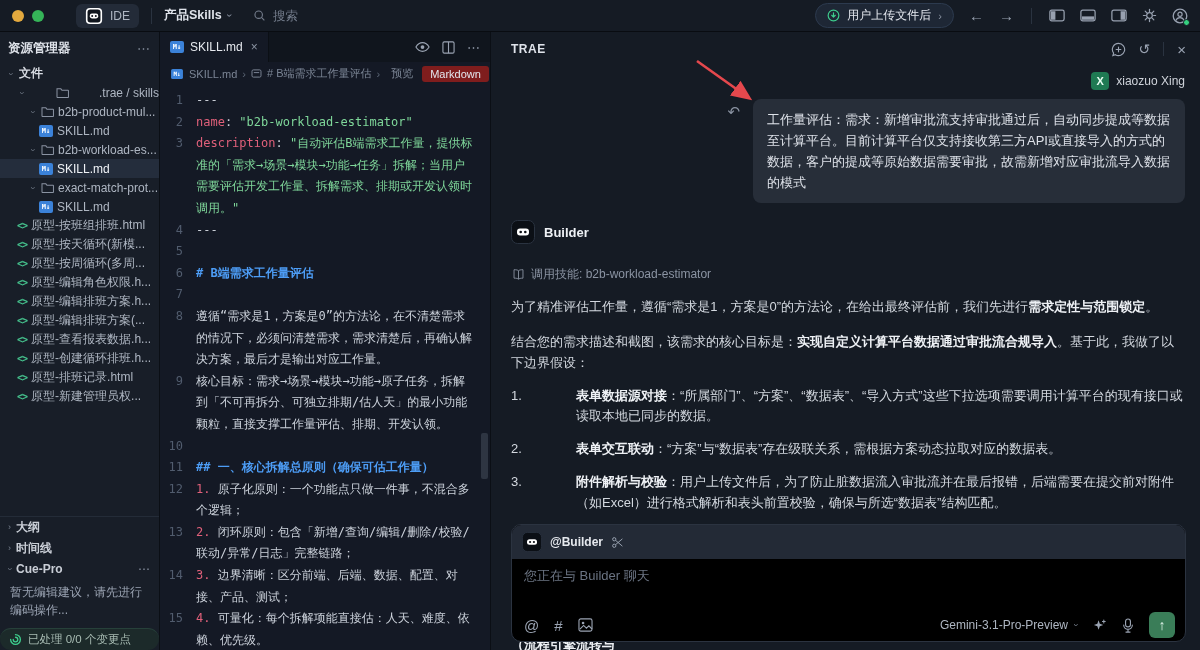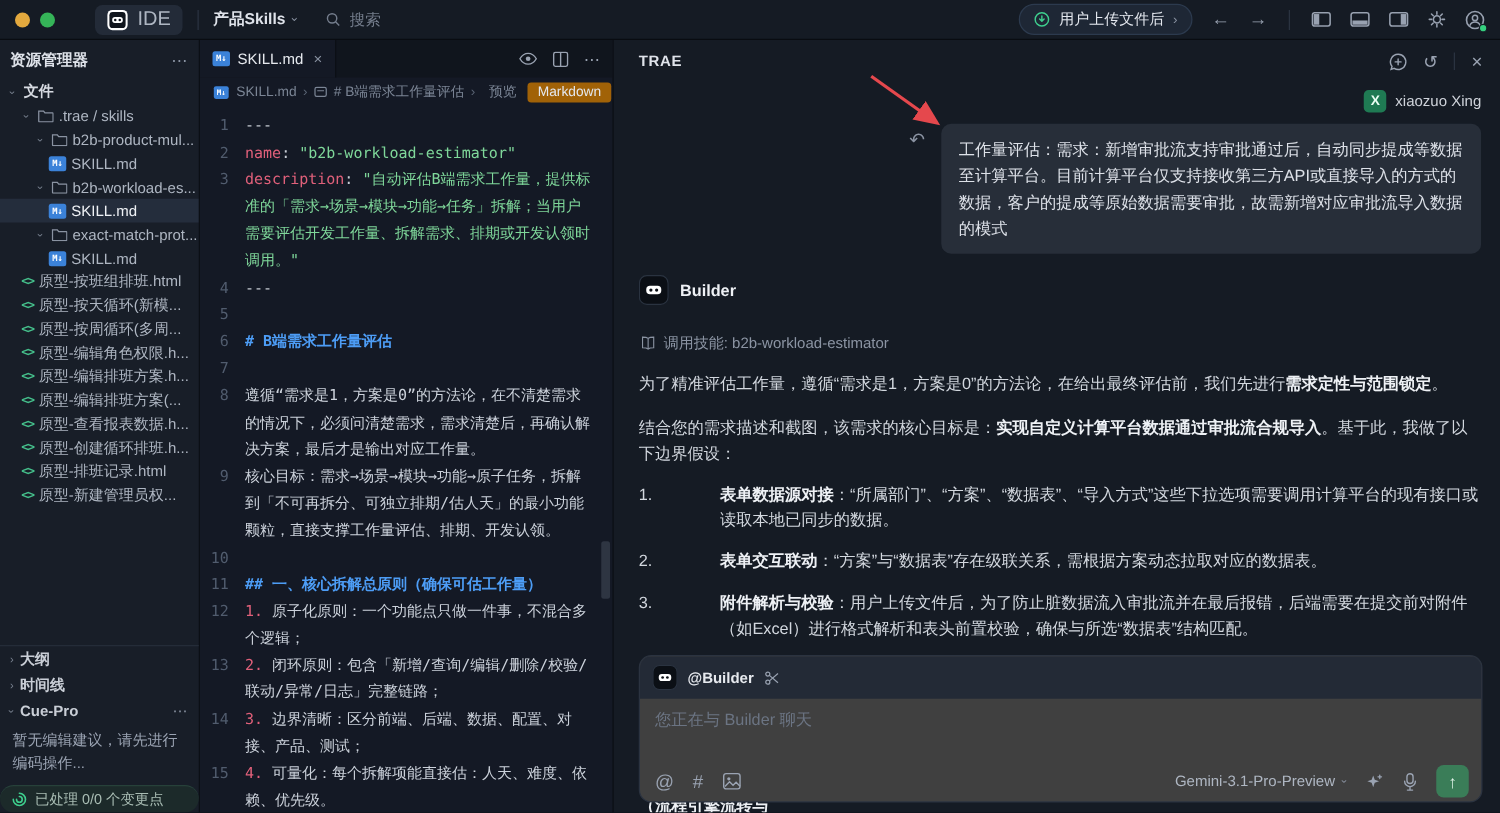--- a/index.html
+++ b/index.html
@@ -13,21 +13,21 @@
   .rot { display:inline-block; transform:rotate(90deg); }
 
   
   .titlebar { position:absolute; top:0; left:0; right:0; height:32px;
     background:#151b24; border-bottom:1px solid #090c11;
     display:flex; align-items:center; padding:0 12px; z-index:6; }
   .dot { width:12px; height:12px; border-radius:50%; margin-right:8px; flex:none; }
   .dot.y { background:#e3a93e; } .dot.g { background:#35b458; }
   .logo-chip { display:flex; align-items:center; gap:7px; background:#232b38;
     border-radius:6px; padding:3px 9px; margin-left:24px; }
-  .logo-chip .lbl { color:#aeb6c2; font-size:16px; }
+  .logo-chip .lbl { color:#aeb6c2; font-size:12px; }
   .tb-div { width:1px; height:16px; background:#2a3340; margin:0 12px; }
   .proj { display:flex; align-items:center; gap:6px; color:#dfe3ea; font-size:12.5px; font-weight:700; cursor:default; }
   .proj .rot { color:#8a93a2; font-size:10px; font-weight:400; }
   .tb-search { display:flex; align-items:center; gap:7px; margin-left:22px; }
   .tb-search input { background:transparent; border:none; outline:none; width:70px;
     color:#d6dae1; font-size:12.5px; font-family:"Liberation Sans",sans-serif; }
   .tb-search input::placeholder { color:#747d8c; }
   .tb-right { margin-left:auto; display:flex; align-items:center; gap:15px; }
   .update-pill { display:flex; align-items:center; gap:7px; background:#1e2735;
     border:1px solid #2c3a4e; border-radius:14px; padding:3px 11px; cursor:pointer; }
@@ -71,21 +71,21 @@
     background:#141925; display:flex; flex-direction:column; }
   .tabstrip { height:30px; background:#10151d; display:flex; align-items:stretch; flex:none; }
   .tab { display:flex; align-items:center; gap:6px; background:#141925; padding:0 10px;
     border-right:1px solid #0b0f15; cursor:pointer; }
   .tab .name { font-size:12px; color:#e6e9ee; }
   .tab .x { color:#8a93a2; font-size:12px; margin-left:2px; }
   .strip-icons { margin-left:auto; display:flex; align-items:center; gap:12px; padding-right:10px; color:#9aa3b2; }
   .crumbs { height:23px; display:flex; align-items:center; gap:5px; padding:0 10px;
     font-size:11px; color:#7b8595; flex:none; white-space:nowrap; overflow:hidden; }
   .crumbs .sep { color:#5a6474; }
-  .crumb-badge { background:#a16207; color:#e3e7ee; border-radius:3px; padding:2px 8px; margin-left:4px; cursor:pointer; }
+  .crumb-badge { background:#7f1d1d; color:#e3e7ee; border-radius:3px; padding:2px 8px; margin-left:4px; cursor:pointer; }
   .crumb-link { cursor:pointer; margin-left:6px; }
   .code { flex:1; overflow:hidden; padding-top:5px; position:relative;
     font-family:"DejaVu Sans Mono",monospace; font-size:12px; line-height:21.6px; }
   .code-row { display:flex; }
   .ln { width:36px; flex:none; text-align:right; padding-right:13px; color:#515c6e; }
   .lc { flex:1; padding-right:16px; white-space:pre-wrap; word-break:break-all; min-height:21.6px; }
   .c-key { color:#e0607a; } .c-str { color:#7fd79a; } .c-punc { color:#c9ced6; }
   .c-head { color:#4d9df6; font-weight:700; } .c-num { color:#e0607a; } .c-text { color:#ccd2db; }
   .code-scroll { position:absolute; right:2px; top:348px; width:7px; height:46px; background:#39414e; opacity:.7; border-radius:2px; }
 
@@ -110,21 +110,21 @@
   .builder-name { font-size:13px; font-weight:700; color:#eef1f5; }
   .skill-row { display:flex; align-items:center; gap:6px; margin:22px 0 0 1px; font-size:12px; color:#8b94a3; }
   .para { margin-top:14px; font-size:13px; line-height:1.6; color:#d3d8df; }
   .para strong, .li-body strong { color:#eef1f5; font-weight:700; }
   .oli { display:flex; margin-top:12px; font-size:13px; line-height:1.6; color:#d3d8df; }
   .li-num { width:22px; flex:none; }
   .li-body { flex:1;margin-left:43px; }
 
   
   .inputbox { position:absolute; left:20px; right:14px; bottom:8px; height:118px;
-    background:#404040; border:1px solid #2b3340; border-radius:10px; z-index:4;
+    background:#000000; border:1px solid #2b3340; border-radius:10px; z-index:4;
     display:flex; flex-direction:column; overflow:hidden; }
   .in-head { height:34px; background:#232a36; display:flex; align-items:center; gap:8px; padding:0 10px; flex:none; }
   .in-head .mention { font-size:12px; font-weight:700; color:#e6e9ee; }
   .in-body { flex:1; padding:8px 12px; }
   .in-body textarea { width:100%; height:100%; background:transparent; border:none; outline:none;
     resize:none; color:#d6dae1; font-size:13px; font-family:"Liberation Sans",sans-serif; }
   .in-body textarea::placeholder { color:#6b7483; }
   .in-foot { height:38px; display:flex; align-items:center; gap:15px; padding:0 10px 4px 12px; flex:none; }
   .in-ic { color:#9aa3b2; font-size:14px; cursor:pointer; display:flex; align-items:center; }
   .model-sel { margin-left:auto; display:flex; align-items:center; gap:6px; color:#aeb6c2; font-size:12px; cursor:pointer; }
@@ -225,21 +225,21 @@
 <div class="sidebar">
   <div class="sb-head">
     <span class="t">资源管理器</span>
     <span class="dots">⋯</span>
   </div>
   <div class="tree">
       <div class="tree-row f0" style="padding-left: 6px;">
         <span class="chev rot">›</span>
         <span class="lab">文件</span>
       </div>
-      <div class="tree-row" style="padding-left: 17px;">
+      <div class="tree-row" style="padding-left: 17px; justify-content: space-between;">
         <span class="chev rot">›</span>
         <span style="flex: 0 0 auto;">
           <svg width="13" height="11" viewBox="0 0 14 12">
             <path d="M1 2h4.2l1.2 1.6H13a.5.5 0 0 1 .5.5v6.9a.5.5 0 0 1-.5.5H1.5a.5.5 0 0 1-.5-.5V2z" fill="none" stroke="#8a93a2" stroke-width="1.1"></path>
           </svg>
         </span>
         <span class="lab">.trae / skills</span>
       </div>
       <div class="tree-row" style="padding-left: 28px;">
         <span class="chev rot">›</span>

